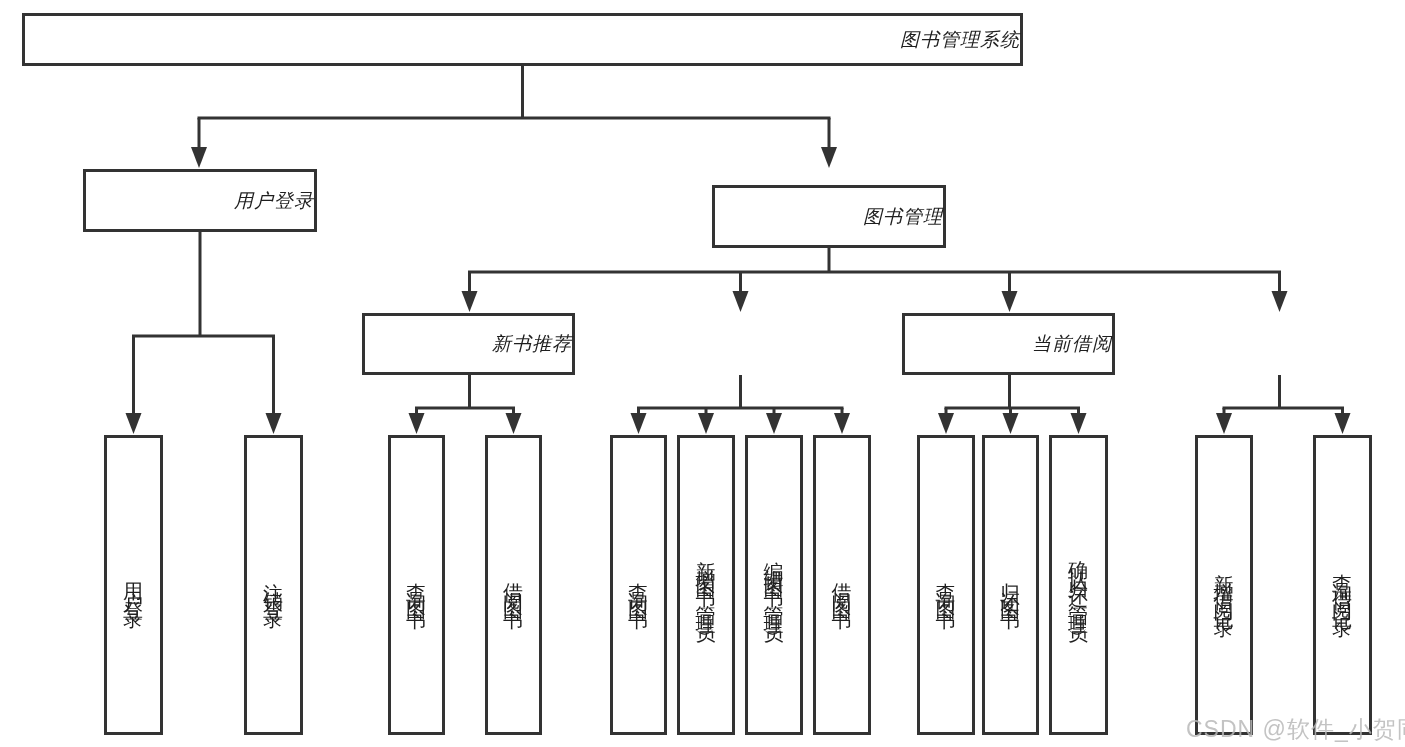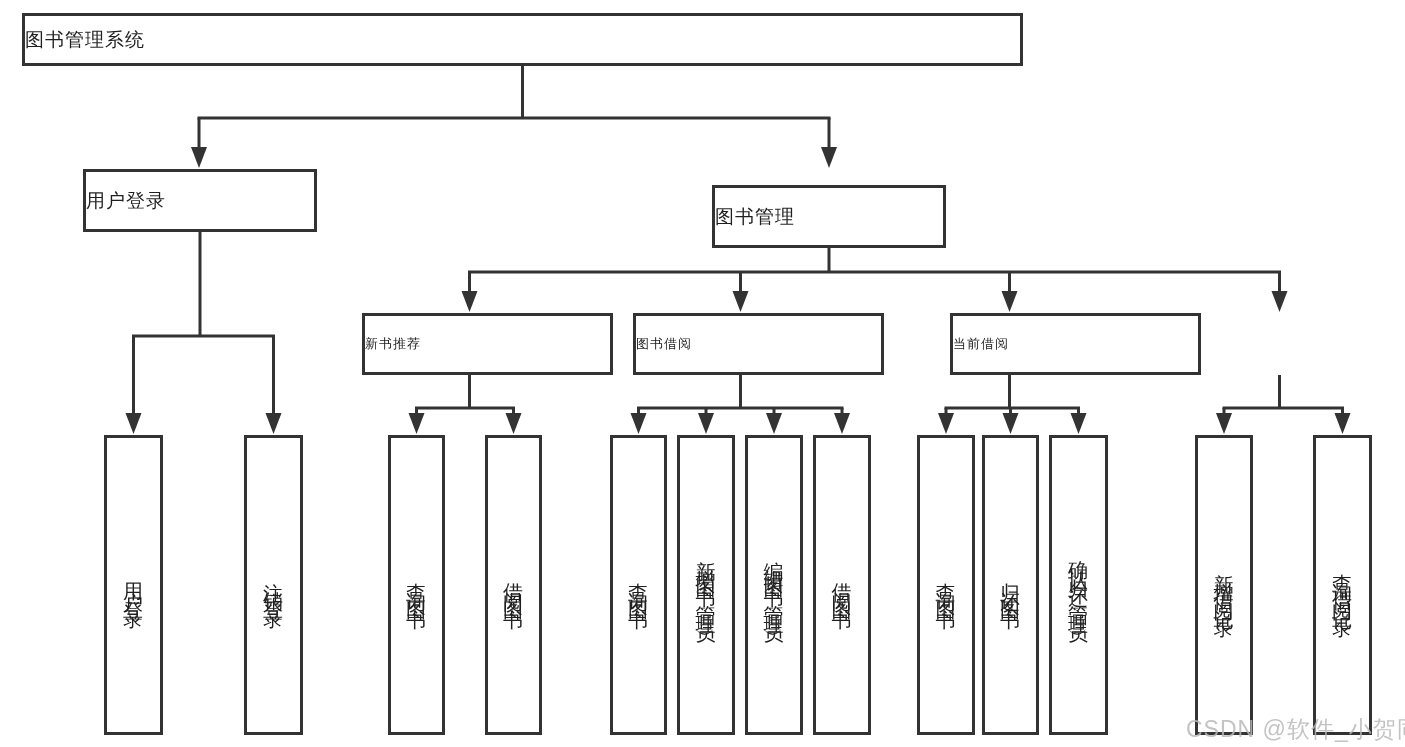--- a/index.html
+++ b/index.html
@@ -19,31 +19,32 @@
     width:1405px; height:747px;
     pointer-events:none;
   }
   .node {
     position:absolute;
     box-sizing:border-box;
     border:3px solid #333333;
     background:#ffffff;
     display:flex;
     align-items:center;
-    justify-content:flex-start;
+    justify-content:flex-end;
     color:#1f1f1f;
+    font-style:italic;
   }
   .node-root   { left:22px;  top:13px;  width:1001px; height:53px; font-size:19px; letter-spacing:1px; }
   .node-l2     { height:63px; width:234px; top:169px; font-size:19px; letter-spacing:1px; }
   .node-l2.a   { left:83px; }
   .node-l2.b   { left:712px;margin-top:16px; }
-  .node-l3     { height:62px; width:251px; top:313px; font-size:13px; letter-spacing:1px; }
+  .node-l3     { height:62px; width:213px; top:313px; font-size:19px; letter-spacing:1px; }
   .node-l3.a   { left:362px; }
   .node-l3.b   { left:633px; }
-  .node-l3.c   { left:950px; }
+  .node-l3.c   { left:902px; }
   .node-l3.d   { left:1172px; }
   .leaf {
     position:absolute;
     top:435px; height:300px;
     box-sizing:border-box;
     border:3px solid #333333;
     background:#ffffff;
     display:flex; align-items:center; justify-content:center;
     color:#1f1f1f;
   }
@@ -143,23 +144,20 @@
   <div class="node node-l2 a">
     <span>用户登录</span>
   </div>
   <div class="node node-l2 b">
     <span>图书管理</span>
   </div>
 
   <div class="node node-l3 a">
     <span>新书推荐</span>
   </div>
-  <div class="node node-l3 b">
-    <span>图书借阅</span>
-  </div>
   <div class="node node-l3 c">
     <span>当前借阅</span>
   </div>
 
   <div class="leaf" style="left:104px;width:59px;">
     <span>用户登录</span>
   </div>
   <div class="leaf" style="left:244px;width:59px;">
     <span>注销登录</span>
   </div>

